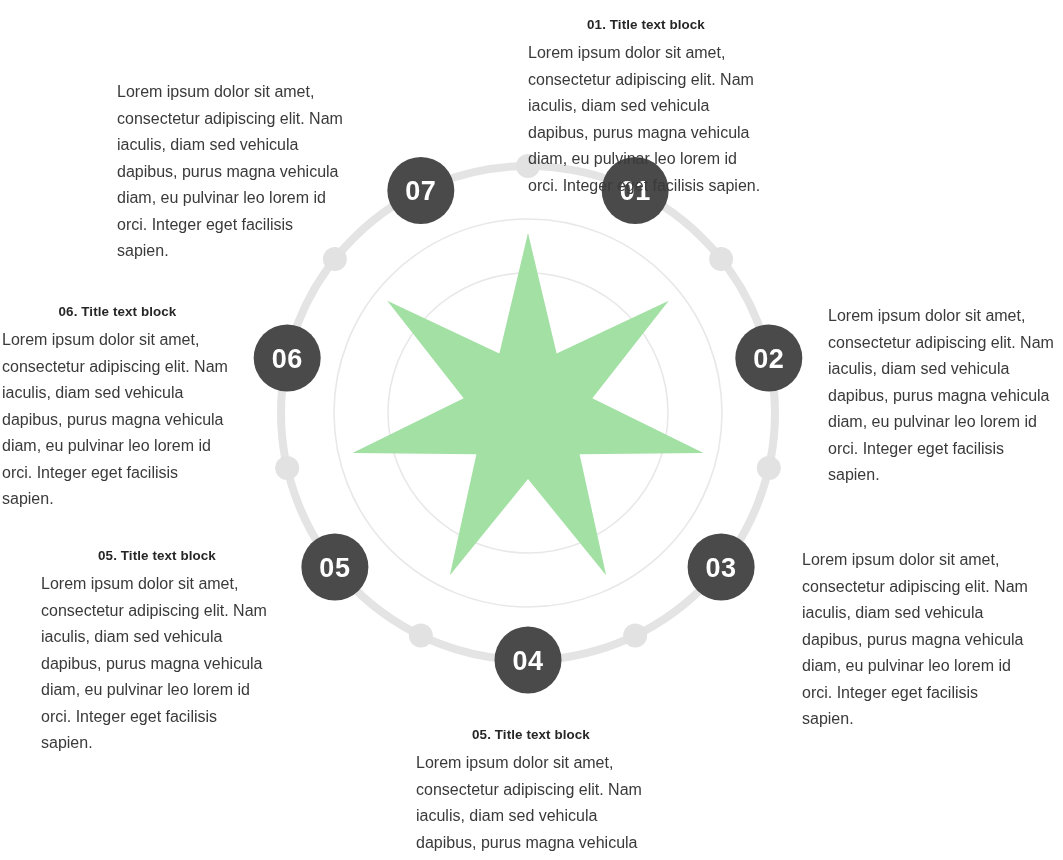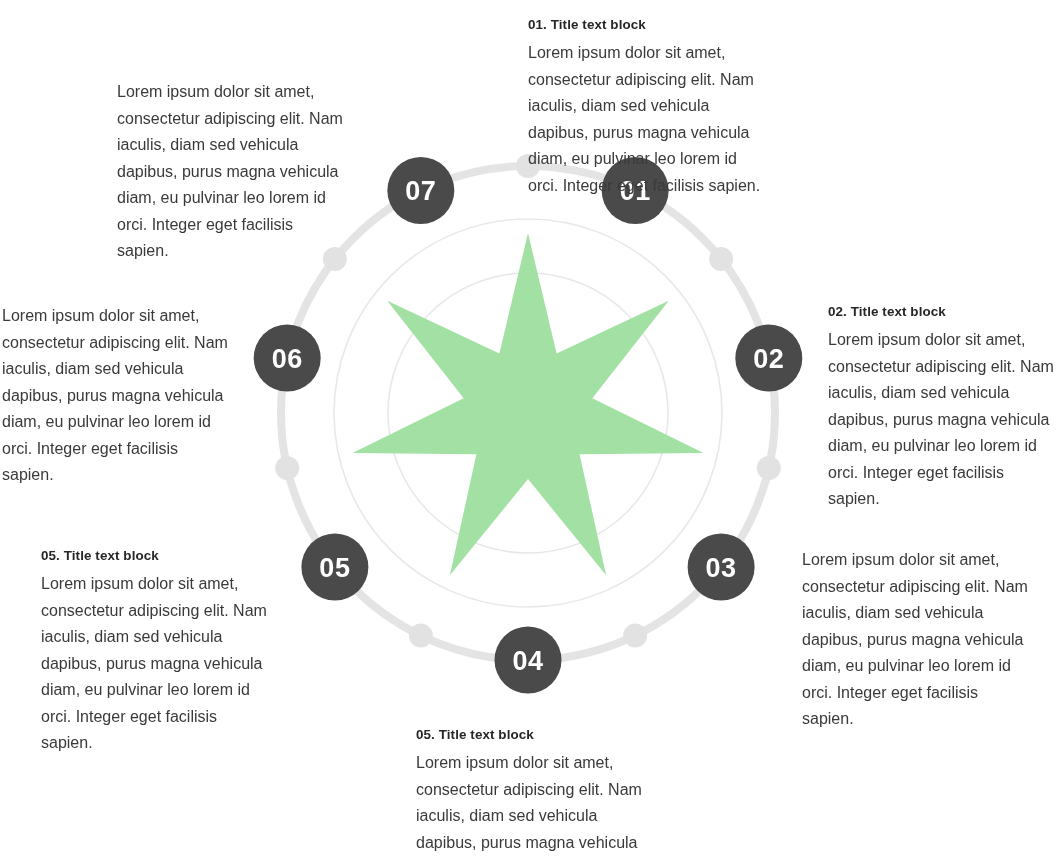--- a/index.html
+++ b/index.html
@@ -40,20 +40,21 @@
   .tblock {
     position: absolute;
   }
   .tblock .t-title {
     font-size: 13.4px;
     font-weight: bold;
     color: #262626;
     line-height: 1.35;
     margin: 0 0 6px 0;
     letter-spacing: 0.1px;
+    text-align: center;
   }
   .tblock .t-body {
     font-size: 16px;
     font-weight: normal;
     color: #3a3a3a;
     line-height: 1.66;
     margin: 0;
   }
 
   
@@ -119,39 +120,39 @@
         </g>
       </g>
   </svg>
 
   <div class="tblock b01">
     <p class="t-title">01. Title text block</p>
     <p class="t-body">Lorem ipsum dolor sit amet, consectetur adipiscing elit. Nam iaculis, diam sed vehicula dapibus, purus magna vehicula diam, eu pulvinar leo lorem id orci. Integer eget facilisis sapien.</p>
   </div>
 
   <div class="tblock b02">
-    <p class="t-title">02. Title text block</p>
     <p class="t-body">Lorem ipsum dolor sit amet, consectetur adipiscing elit. Nam iaculis, diam sed vehicula dapibus, purus magna vehicula diam, eu pulvinar leo lorem id orci. Integer eget facilisis sapien.</p>
   </div>
 
   <div class="tblock b03">
     <p class="t-body">Lorem ipsum dolor sit amet, consectetur adipiscing elit. Nam iaculis, diam sed vehicula dapibus, purus magna vehicula diam, eu pulvinar leo lorem id orci. Integer eget facilisis sapien.</p>
   </div>
 
   <div class="tblock b04">
     <p class="t-title">05. Title text block</p>
     <p class="t-body">Lorem ipsum dolor sit amet, consectetur adipiscing elit. Nam iaculis, diam sed vehicula dapibus, purus magna vehicula diam, eu pulvinar leo lorem id orci. Integer eget facilisis sapien.</p>
   </div>
 
   <div class="tblock b05">
     <p class="t-title">05. Title text block</p>
     <p class="t-body">Lorem ipsum dolor sit amet, consectetur adipiscing elit. Nam iaculis, diam sed vehicula dapibus, purus magna vehicula diam, eu pulvinar leo lorem id orci. Integer eget facilisis sapien.</p>
   </div>
 
   <div class="tblock b06">
+    <p class="t-title">06. Title text block</p>
     <p class="t-body">Lorem ipsum dolor sit amet, consectetur adipiscing elit. Nam iaculis, diam sed vehicula dapibus, purus magna vehicula diam, eu pulvinar leo lorem id orci. Integer eget facilisis sapien.</p>
   </div>
 
   <div class="tblock b07">
     <p class="t-body">Lorem ipsum dolor sit amet, consectetur adipiscing elit. Nam iaculis, diam sed vehicula dapibus, purus magna vehicula diam, eu pulvinar leo lorem id orci. Integer eget facilisis sapien.</p>
   </div>
 
 </div>
 
 </body></html>

